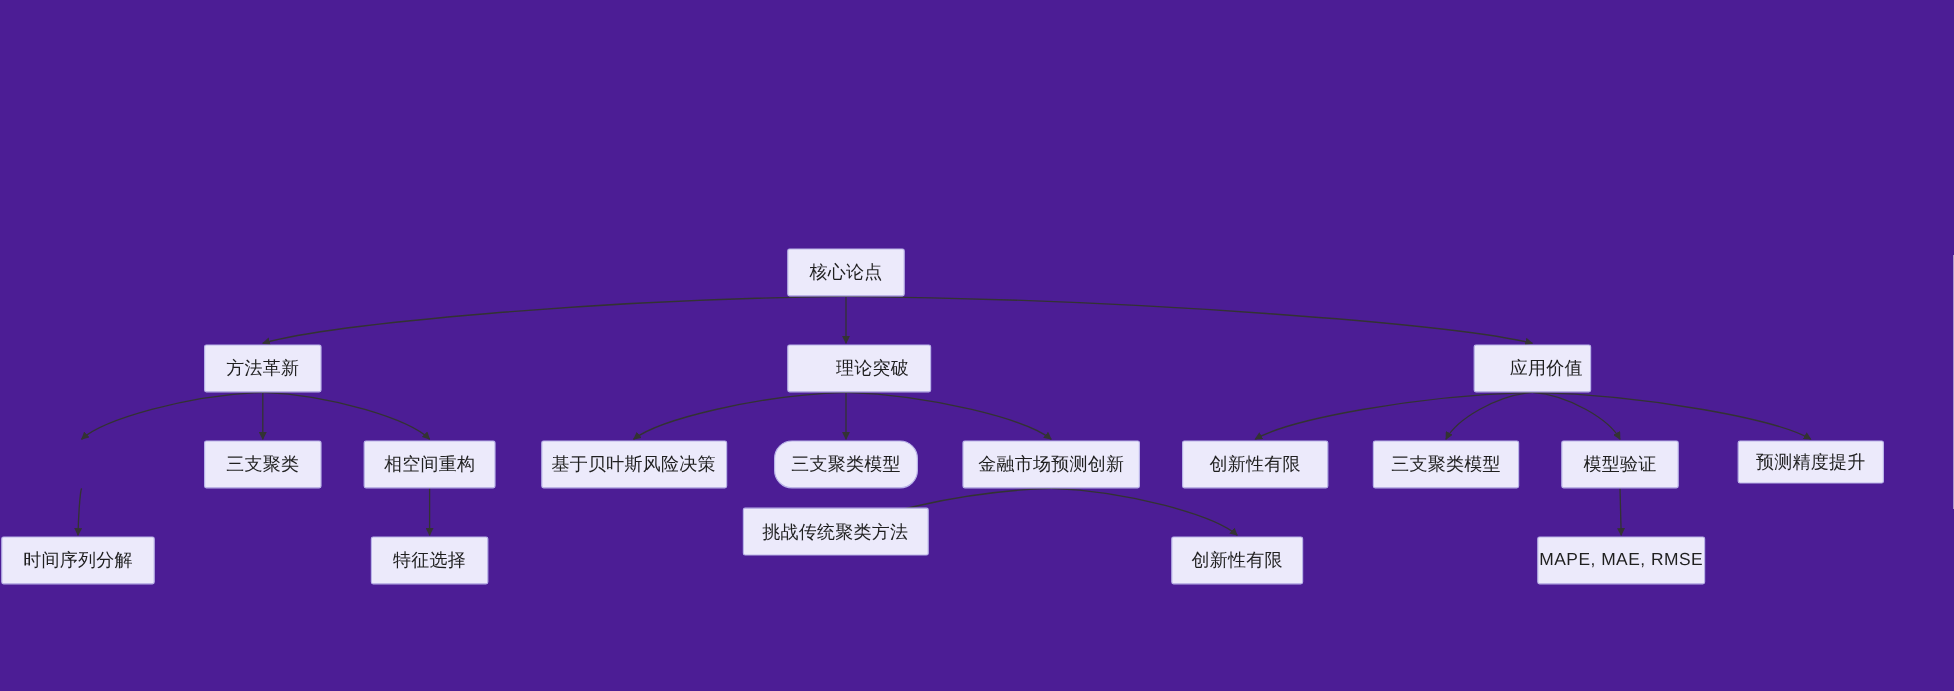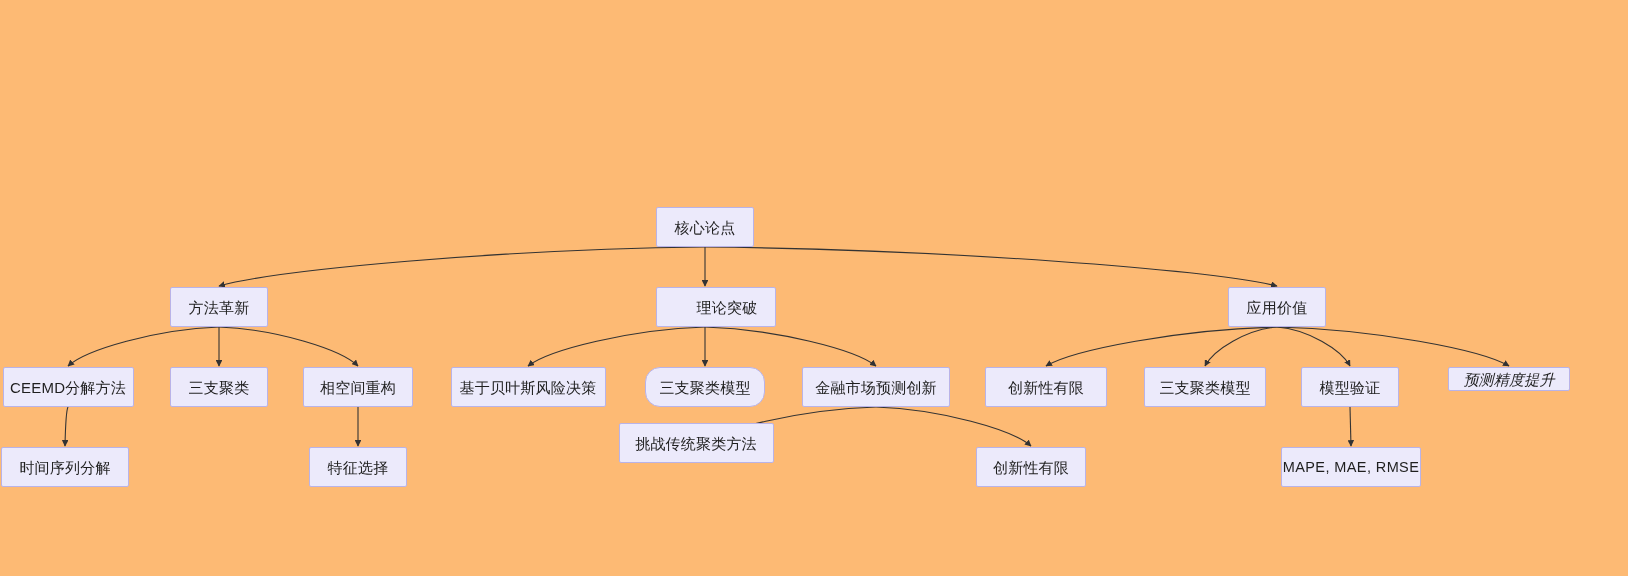--- a/index.html
+++ b/index.html
@@ -4,21 +4,21 @@
 <style>
   html, body {
     margin: 0;
     padding: 0;
     background: #ffffff;
   }
   #canvas {
     position: relative;
     width: 1628px;
     height: 576px;
-    background: #fdba74;
+    background: #4c1d95;
     overflow: hidden;
     font-family: "Liberation Sans", "DejaVu Sans", sans-serif;
   }
   #edge-layer {
     position: absolute;
     left: 0;
     top: 0;
     width: 1628px;
     height: 576px;
     pointer-events: none;
@@ -90,25 +90,22 @@
   <div id="node-layer">
       <div class="node" style="left: 656px; top: 207px; width: 98px; height: 40px;">
         <span class="node-label">核心论点</span>
       </div>
       <div class="node" style="left: 170px; top: 287px; width: 98px; height: 40px;">
         <span class="node-label">方法革新</span>
       </div>
       <div class="node" style="left: 656px; top: 287px; width: 120px; height: 40px; padding-left: 22px;">
         <span class="node-label">理论突破</span>
       </div>
-      <div class="node" style="left: 1228px; top: 287px; width: 98px; height: 40px;">
+      <div class="node" style="left: 1228px; top: 287px; width: 98px; height: 40px; justify-content: flex-end;">
         <span class="node-label">应用价值</span>
-      </div>
-      <div class="node" style="left: 2.5px; top: 367px; width: 131px; height: 40px;">
-        <span class="node-label">CEEMD分解方法</span>
       </div>
       <div class="node" style="left: 170px; top: 367px; width: 98px; height: 40px;">
         <span class="node-label">三支聚类</span>
       </div>
       <div class="node" style="left: 303px; top: 367px; width: 110px; height: 40px;">
         <span class="node-label">相空间重构</span>
       </div>
       <div class="node" style="left: 450.5px; top: 367px; width: 155px; height: 40px;">
         <span class="node-label">基于贝叶斯风险决策</span>
       </div>
@@ -120,21 +117,21 @@
       </div>
       <div class="node" style="left: 985px; top: 367px; width: 122px; height: 40px;">
         <span class="node-label">创新性有限</span>
       </div>
       <div class="node" style="left: 1144px; top: 367px; width: 122px; height: 40px;">
         <span class="node-label">三支聚类模型</span>
       </div>
       <div class="node" style="left: 1301px; top: 367px; width: 98px; height: 40px;">
         <span class="node-label">模型验证</span>
       </div>
-      <div class="node" style="left: 1448px; top: 367px; width: 122px; height: 24px; font-style: italic;">
+      <div class="node" style="left: 1448px; top: 367px; width: 122px; height: 36px;">
         <span class="node-label">预测精度提升</span>
       </div>
       <div class="node" style="left: 1px; top: 447px; width: 128px; height: 40px;">
         <span class="node-label">时间序列分解</span>
       </div>
       <div class="node" style="left: 309px; top: 447px; width: 98px; height: 40px;">
         <span class="node-label">特征选择</span>
       </div>
       <div class="node" style="left: 618.5px; top: 423px; width: 155px; height: 40px;">
         <span class="node-label">挑战传统聚类方法</span>

